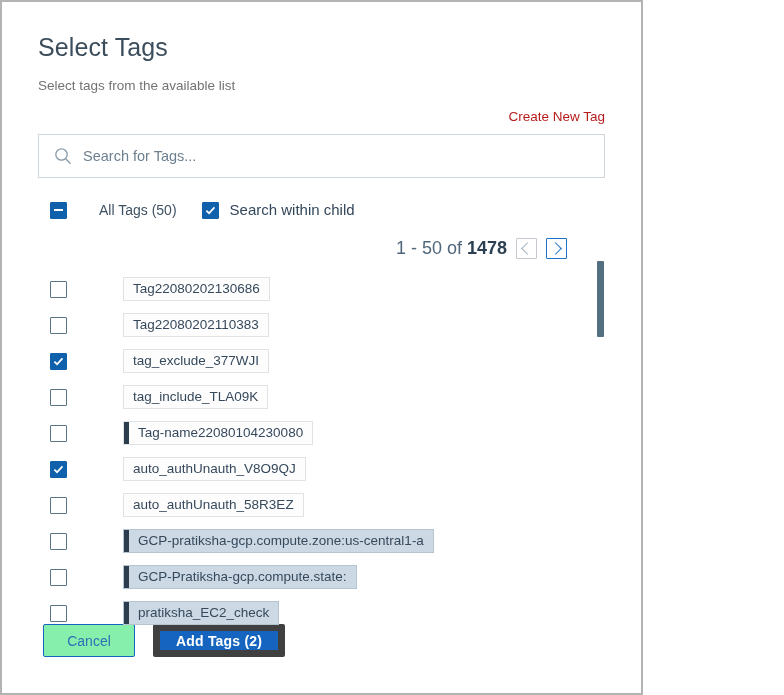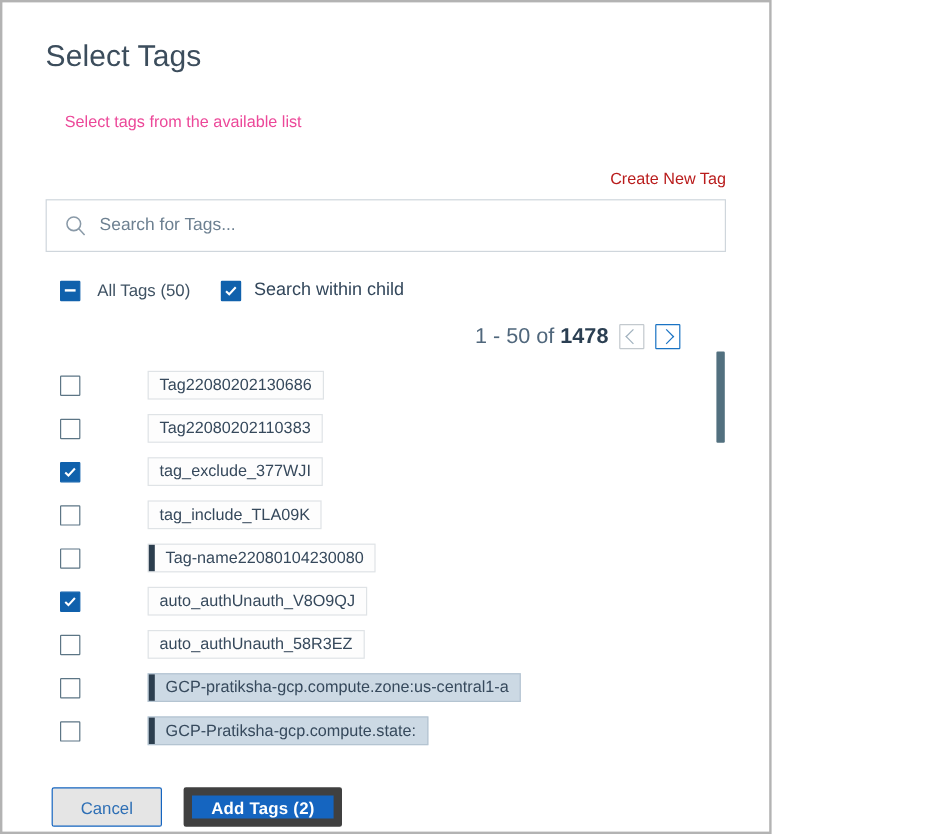--- a/index.html
+++ b/index.html
@@ -34,22 +34,22 @@
     font-size: 25px;
     color: #3c4d5c;
     font-weight: 400;
     letter-spacing: .1px;
     margin: 0;
     padding-top: 2px;
     line-height: 30px;
   }
   .subtitle {
     font-size: 13.5px;
-    color: #ec4899;
-    margin: 16px;
+    color: #737373;
+    margin: 0;
     padding-top: 16px;
     line-height: 16px;
   }
 
   
   .link-row {
     display: flex;
     justify-content: flex-end;
     padding-top: 15px;
   }
@@ -94,21 +94,21 @@
   
   .alltags-row {
     display: flex;
     align-items: center;
     padding-top: 23px;
     padding-left: 12px;
   }
   .alltags-label {
     font-size: 14px;
     color: #3f5263;
-    margin-left: 14px;
+    margin-left: 32px;
     line-height: 17px;
   }
   .swc-wrap {
     display: flex;
     align-items: center;
     margin-left: 25px;
     cursor: pointer;
     text-align: center;
   }
   .swc-label {
@@ -260,21 +260,21 @@
     font-family: "Liberation Sans", sans-serif;
     font-size: 14px;
     cursor: pointer;
     border-radius: 2px;
     display: inline-flex;
     align-items: center;
     justify-content: center;
   }
   .btn-cancel {
     width: 92px;
-    background: #e5e5e5;
+    background: #86efac;
     border: 1px solid #1565c0;
     color: #2e6fb5;
   }
   .btn-primary {
     min-width: 121px;
     padding: 0 16px;
     background: #1565c0;
     border: 7px solid #404040;
     color: #ffffff;
     margin-left: 18px;
@@ -394,20 +394,27 @@
               <span class="tag-text">GCP-pratiksha-gcp.compute.zone:us-central1-a</span>
             </span>
           </div>
           <div class="tag-row">
             <span class="cb"></span>
             <span class="tag-chip has-bar colored">
               <span class="tag-bar"></span>
               <span class="tag-text">GCP-Pratiksha-gcp.compute.state:</span>
             </span>
           </div>
+          <div class="tag-row">
+            <span class="cb"></span>
+            <span class="tag-chip has-bar colored">
+              <span class="tag-bar"></span>
+              <span class="tag-text">pratiksha_EC2_check</span>
+            </span>
+          </div>
         </div>
       <div class="scroll-track">
         <div class="scroll-thumb"></div>
       </div>
     </div>
 
     <div class="footer">
       <button class="btn btn-cancel">Cancel</button>
       <button class="btn btn-primary">Add Tags (2)</button>
     </div>

